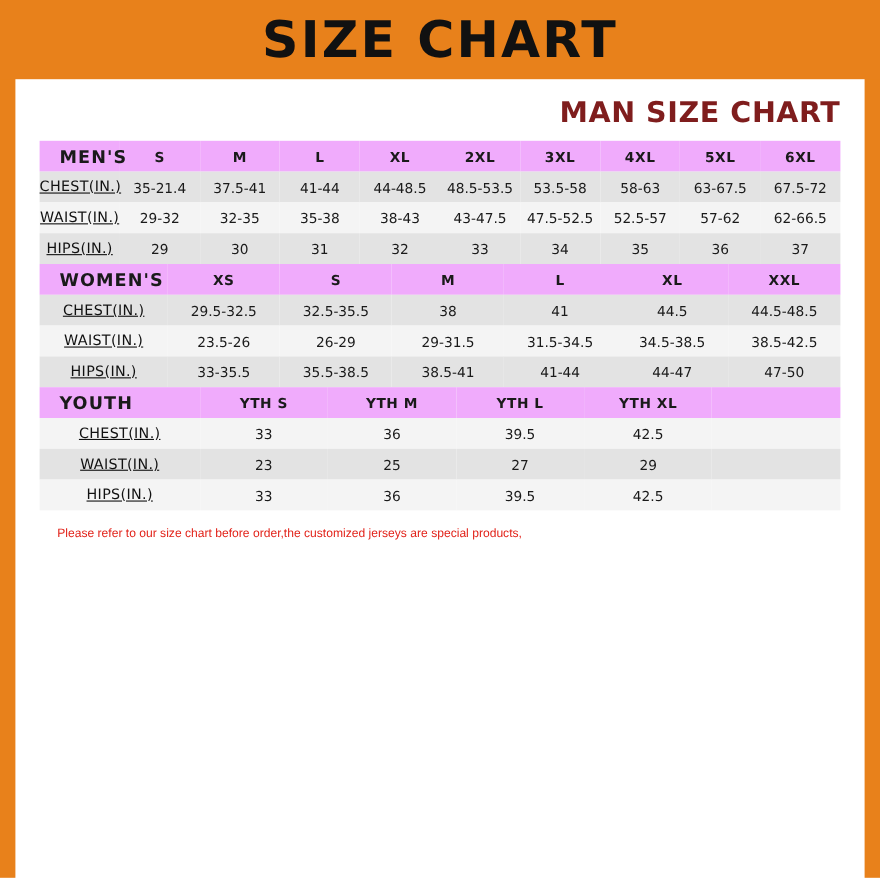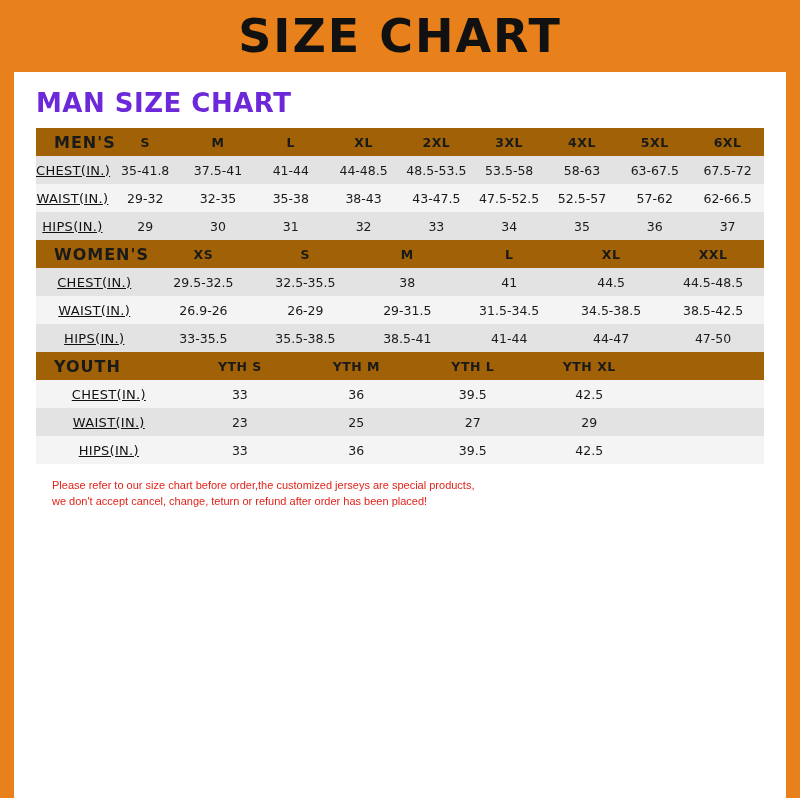--- a/index.html
+++ b/index.html
@@ -27,44 +27,44 @@
     font-family: "DejaVu Sans", sans-serif;
     font-weight: bold;
     font-size: 46px;
     letter-spacing: 2px;
     color: #111;
   }
   .content {
     padding: 0 22px;
   }
   .section-title {
-    text-align: left;
+    text-align: right;
     font-family: "DejaVu Sans", sans-serif;
     font-weight: bold;
     font-size: 26px;
     letter-spacing: 0.5px;
-    color: #6d28d9;
+    color: #7f1d1d;
     margin: 16px 0 10px 0;
   }
   table.size {
     width: 100%;
     border-collapse: collapse;
     table-layout: fixed;
   }
   table.size th, table.size td {
     text-align: center;
     font-size: 12.5px;
     color: #1a1a1a;
     padding: 0;
     height: 28px;
     vertical-align: middle;
     white-space: nowrap;
   }
   thead th {
-    background: #a16207;
+    background: #f0abfc;
     color: #fff;
     font-weight: bold;
     font-size: 14px;
     height: 32px;
     letter-spacing: 0.5px;
   }
   thead th.rowlabel {
     text-align: left;
     padding-left: 18px;
     font-size: 16px;
@@ -112,21 +112,21 @@
           <th class="men-col">2XL</th>
           <th class="men-col">3XL</th>
           <th class="men-col">4XL</th>
           <th class="men-col">5XL</th>
           <th class="men-col">6XL</th>
         </tr>
       </thead>
       <tbody>
         <tr class="odd">
           <td class="rowlabel">CHEST(IN.)</td>
-          <td>35-41.8</td>
+          <td>35-21.4</td>
           <td>37.5-41</td>
           <td>41-44</td>
           <td>44-48.5</td>
           <td>48.5-53.5</td>
           <td>53.5-58</td>
           <td>58-63</td>
           <td>63-67.5</td>
           <td>67.5-72</td>
         </tr>
         <tr class="even">
@@ -173,21 +173,21 @@
           <td class="rowlabel">CHEST(IN.)</td>
           <td>29.5-32.5</td>
           <td>32.5-35.5</td>
           <td>38</td>
           <td>41</td>
           <td>44.5</td>
           <td>44.5-48.5</td>
         </tr>
         <tr class="even">
           <td class="rowlabel">WAIST(IN.)</td>
-          <td>26.9-26</td>
+          <td>23.5-26</td>
           <td>26-29</td>
           <td>29-31.5</td>
           <td>31.5-34.5</td>
           <td>34.5-38.5</td>
           <td>38.5-42.5</td>
         </tr>
         <tr class="odd">
           <td class="rowlabel">HIPS(IN.)</td>
           <td>33-35.5</td>
           <td>35.5-38.5</td>
@@ -233,17 +233,16 @@
           <td>36</td>
           <td>39.5</td>
           <td>42.5</td>
           <td></td>
         </tr>
       </tbody>
     </table>
 
     <div class="note">
       <div>Please refer to our size chart before order,the customized jerseys are special products,</div>
-      <div>we don't accept cancel, change, teturn or refund after order has been placed!</div>
     </div>
 
   </div>
 </div>
 
 </body></html>

